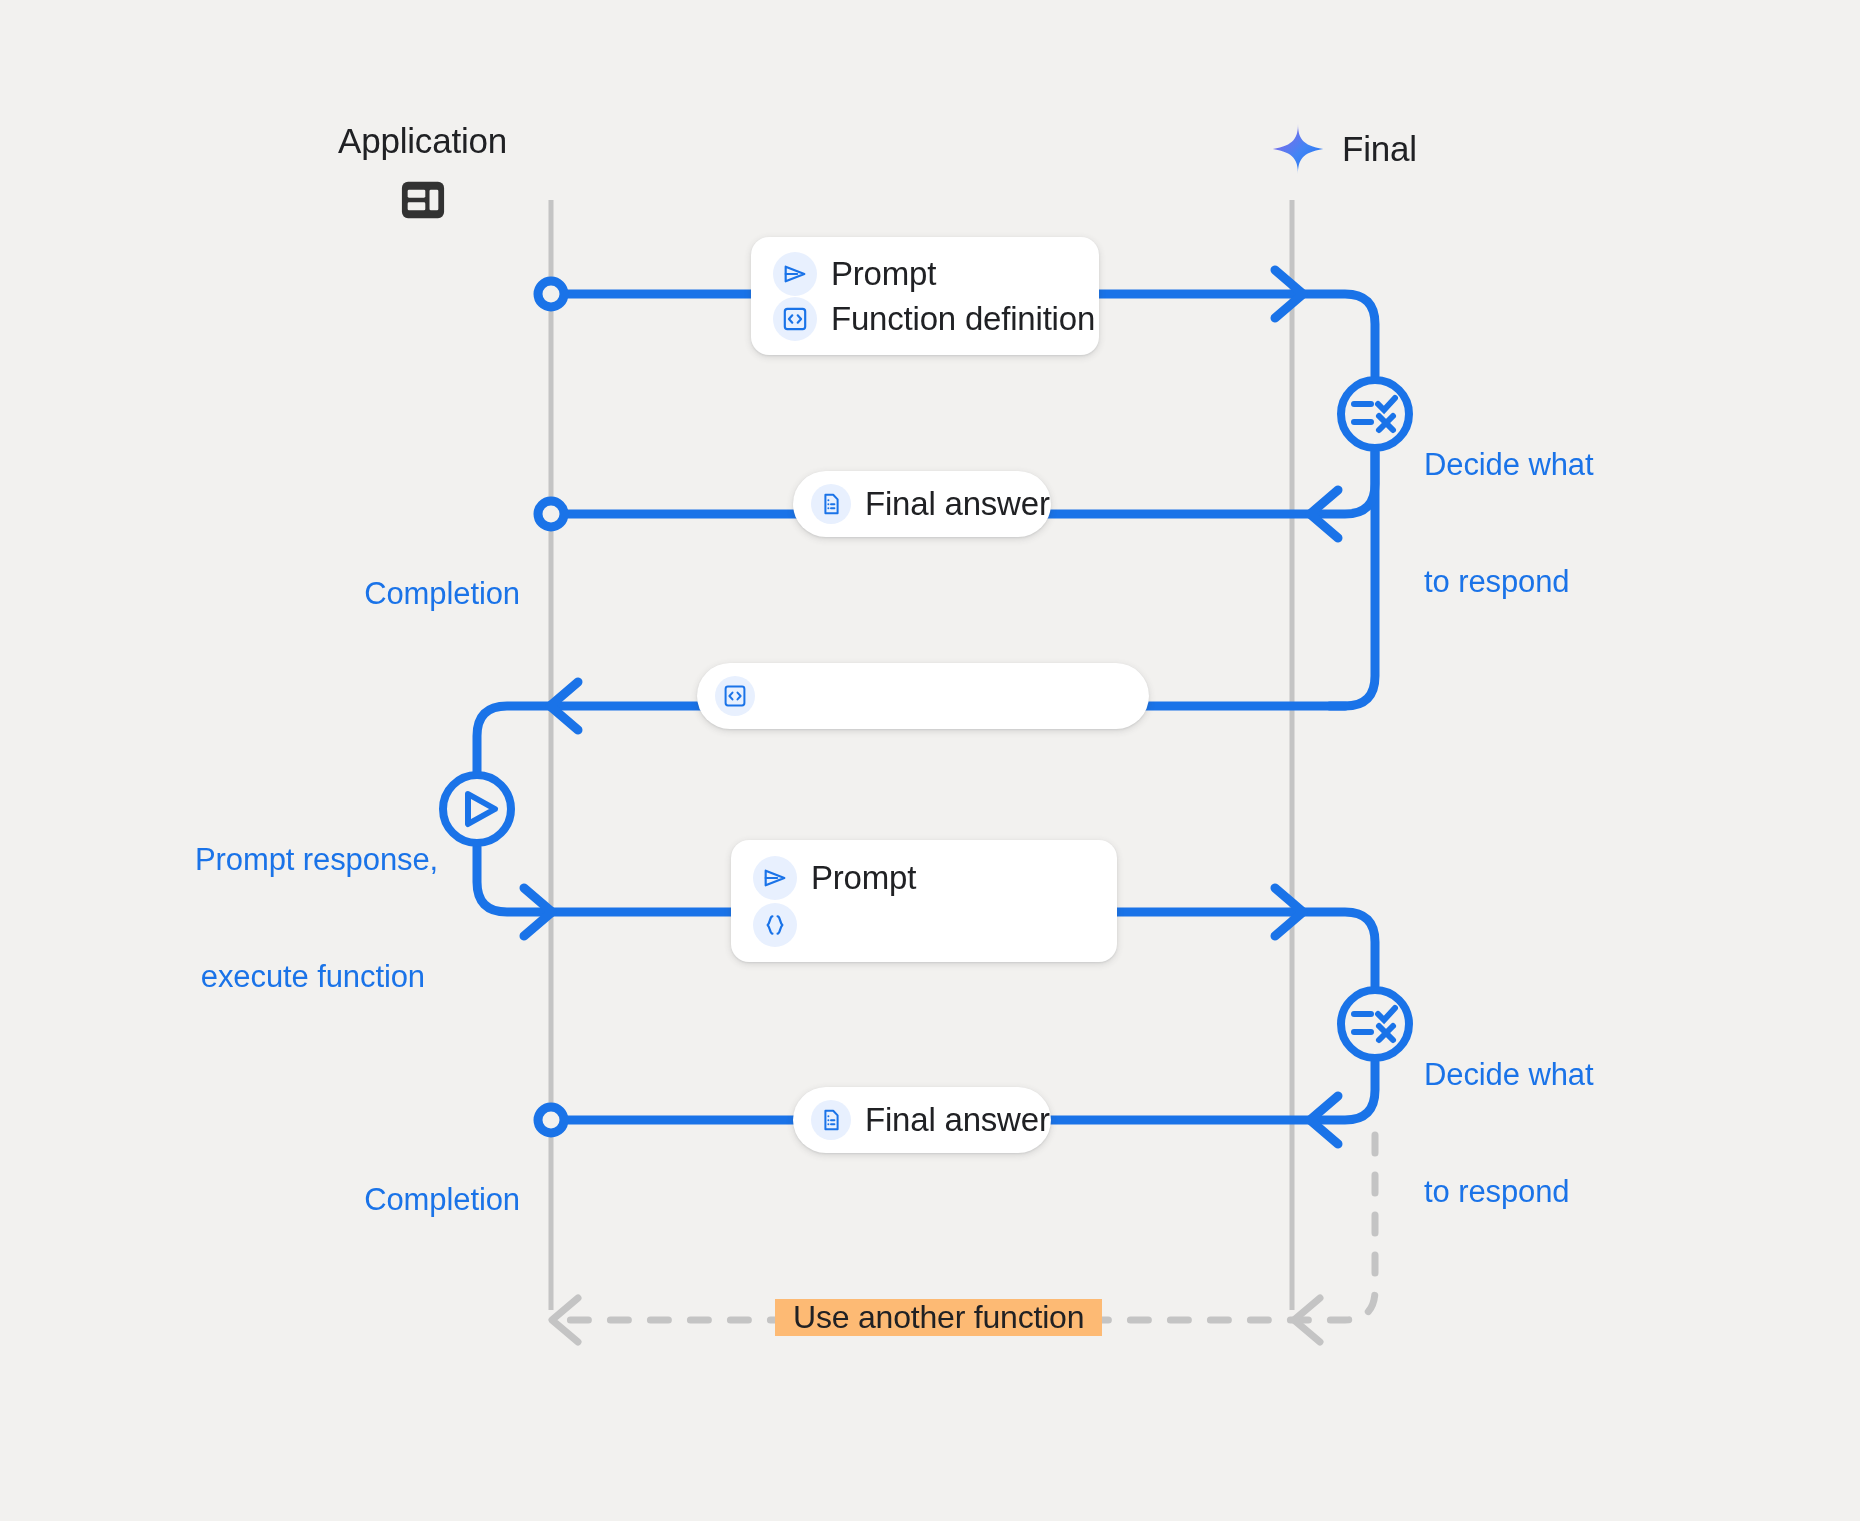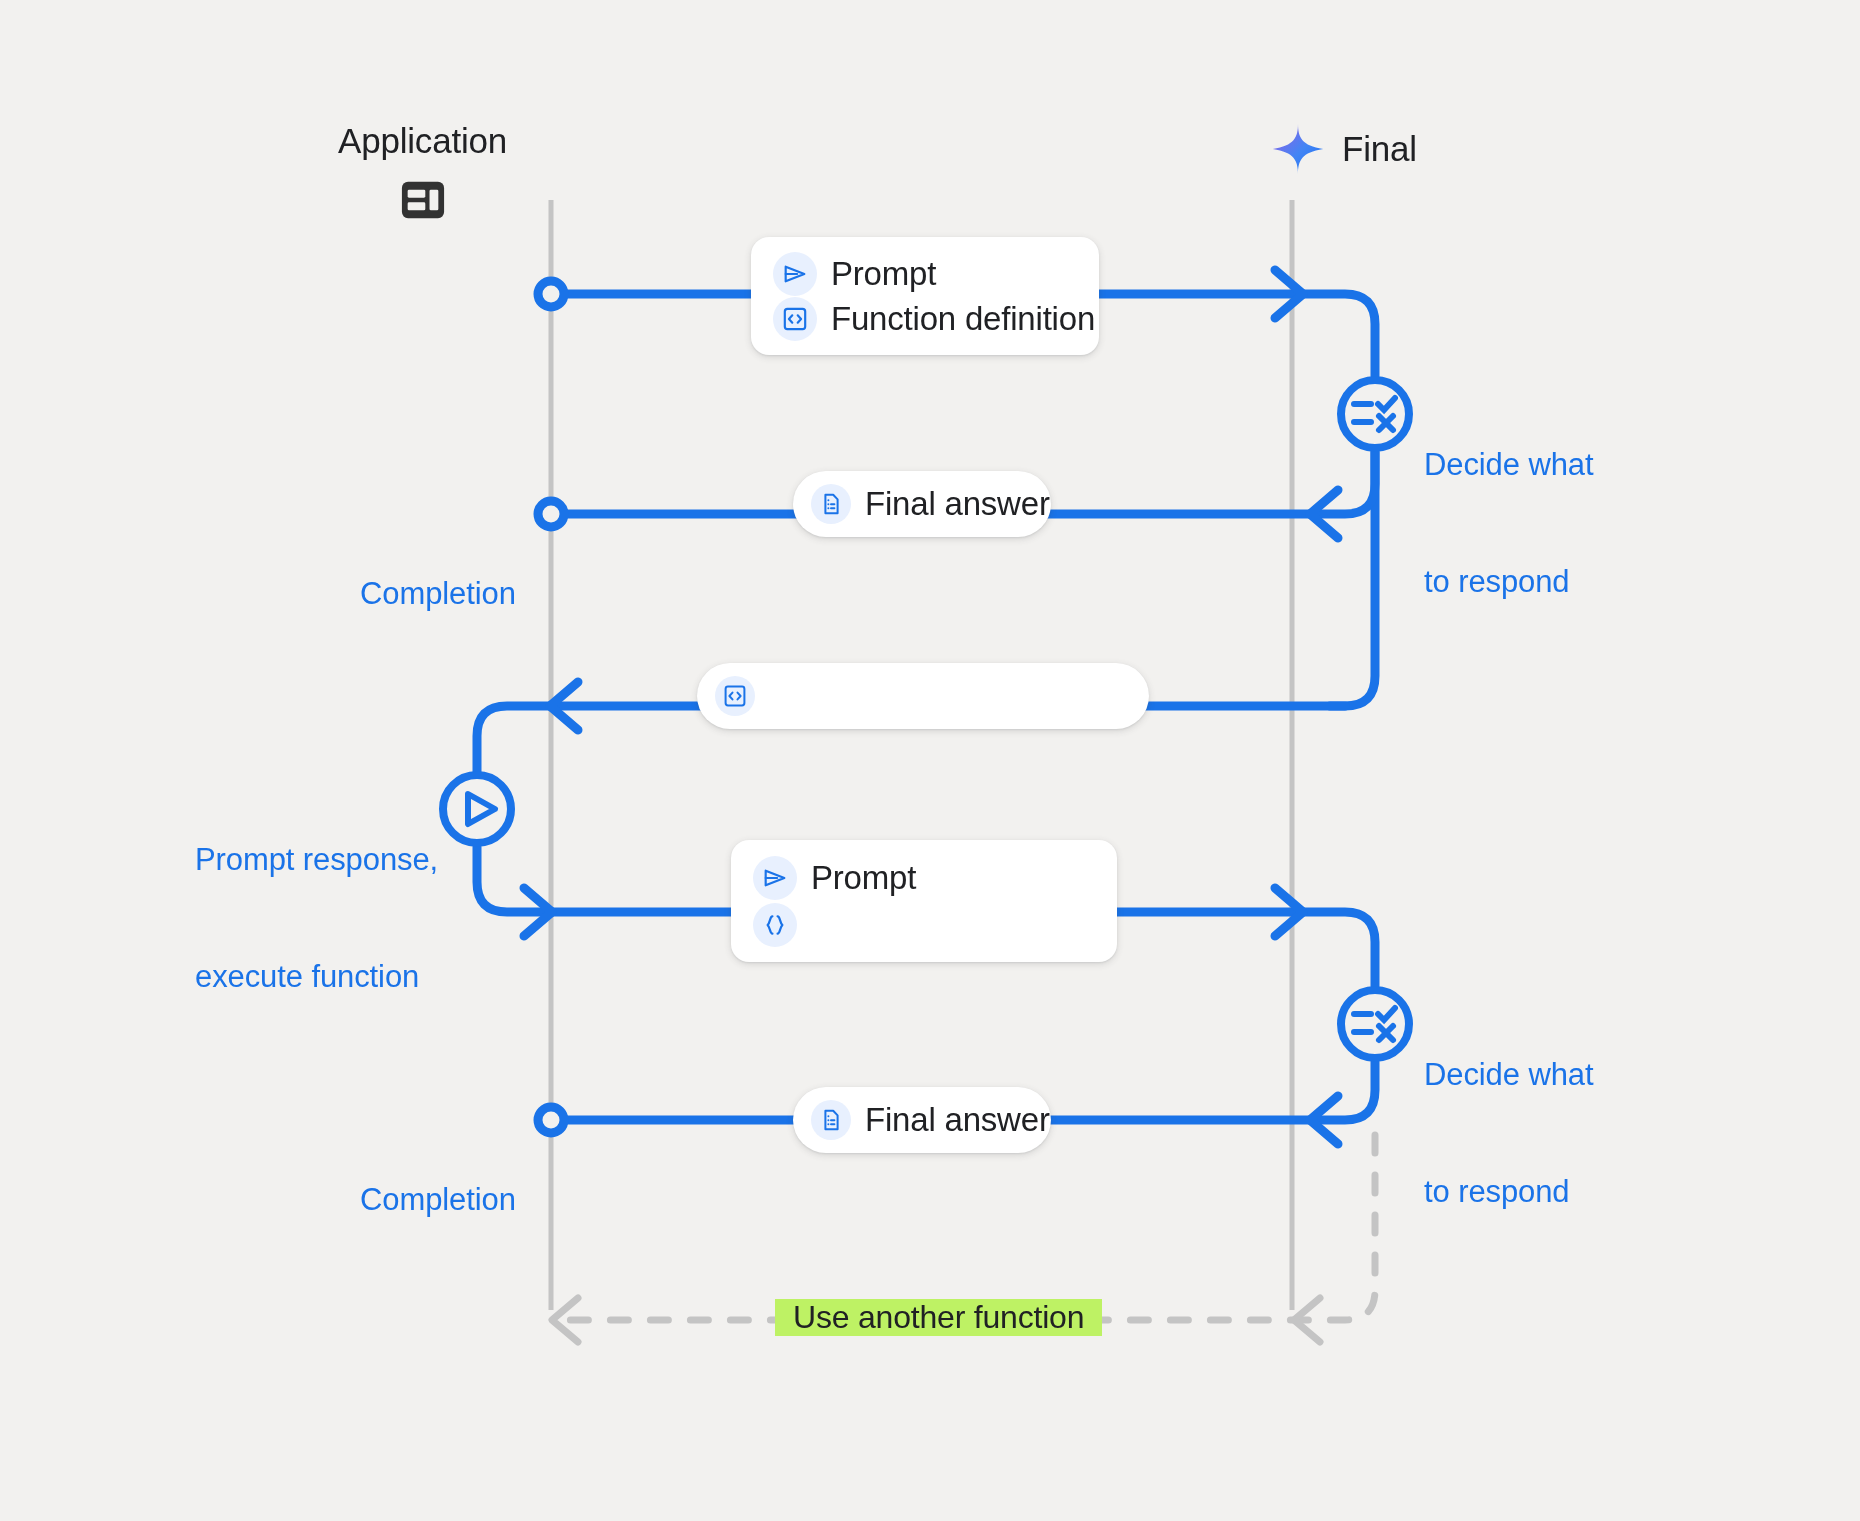--- a/index.html
+++ b/index.html
@@ -42,26 +42,26 @@
   }
   .badge svg{display:block;}
   .clabel{font-size:33px;color:#202124;white-space:nowrap;letter-spacing:-0.2px;}
 
   
   .side-label{
     position:absolute;font-size:31px;color:#1A73E8;
     line-height:1.26;white-space:pre;letter-spacing:-0.1px;
   }
   .side-label.right{text-align:left;}
-  .side-label.left{text-align:left;}
+  .side-label.left{text-align:right;}
 
   
   #loop-text{
     position:absolute;font-size:32px;color:#202124;
-    background:#bef264;padding:0 18px;white-space:nowrap;
+    background:#fdba74;padding:0 18px;white-space:nowrap;
     letter-spacing:-0.2px;
   }
 </style>
 </head>
 <body>
 
 <div id="stage">
 
   <svg id="wires" viewBox="0 0 1860 1521" xmlns="http://www.w3.org/2000/svg">
     <defs>

